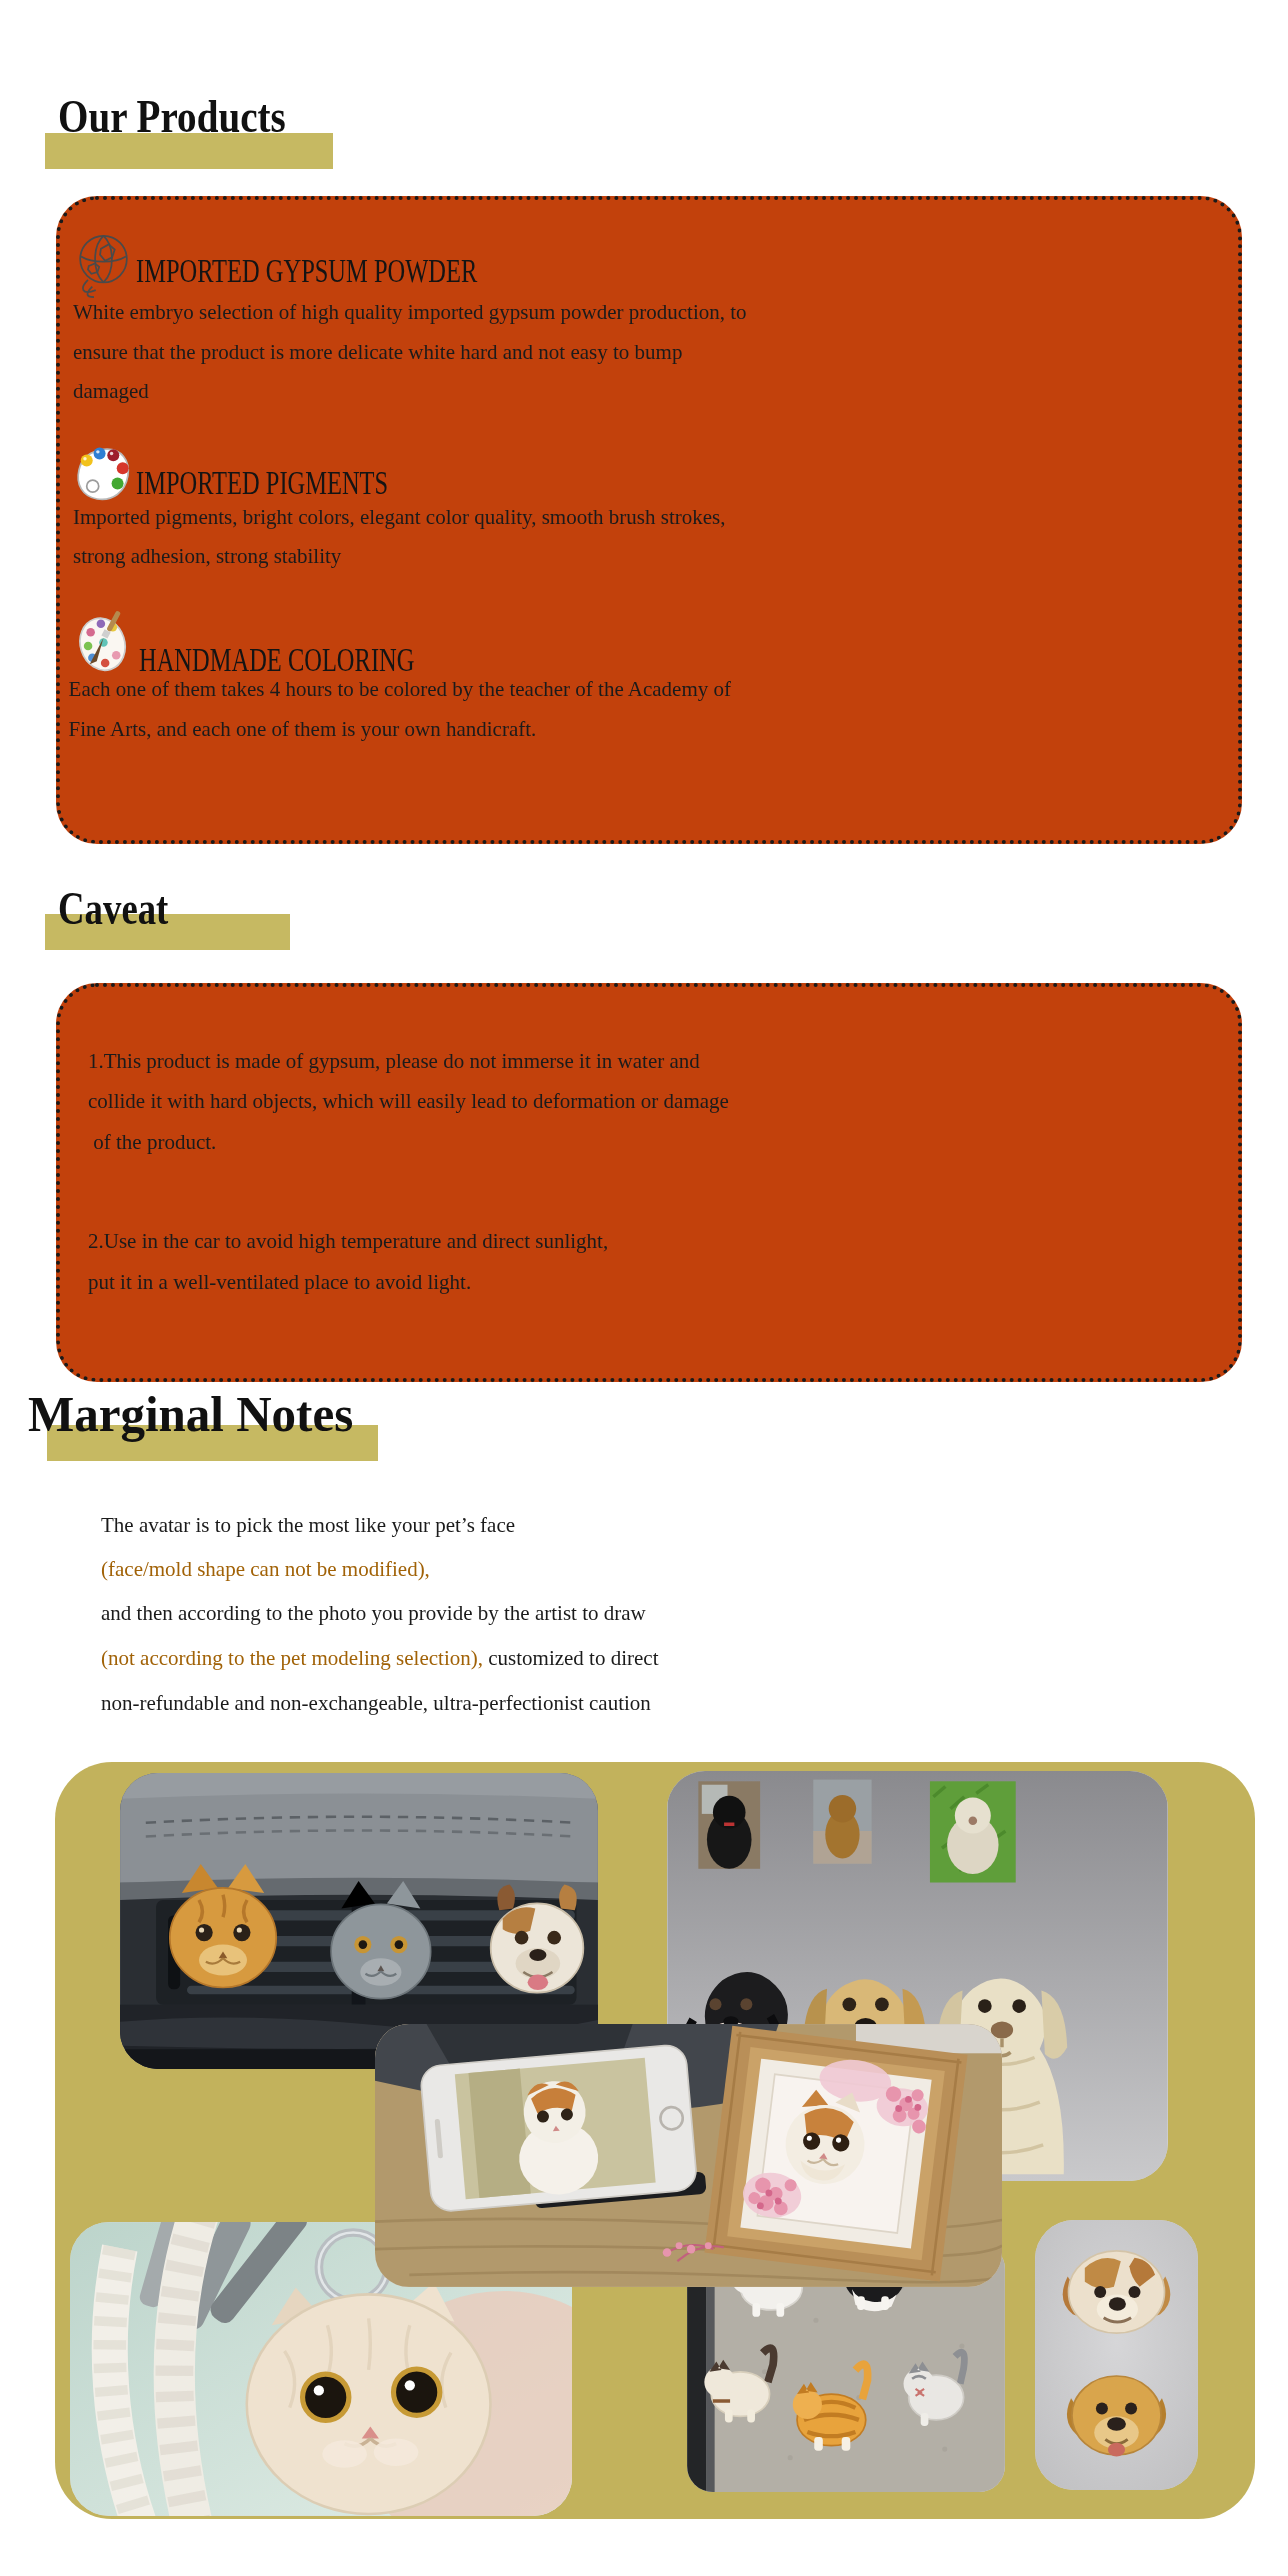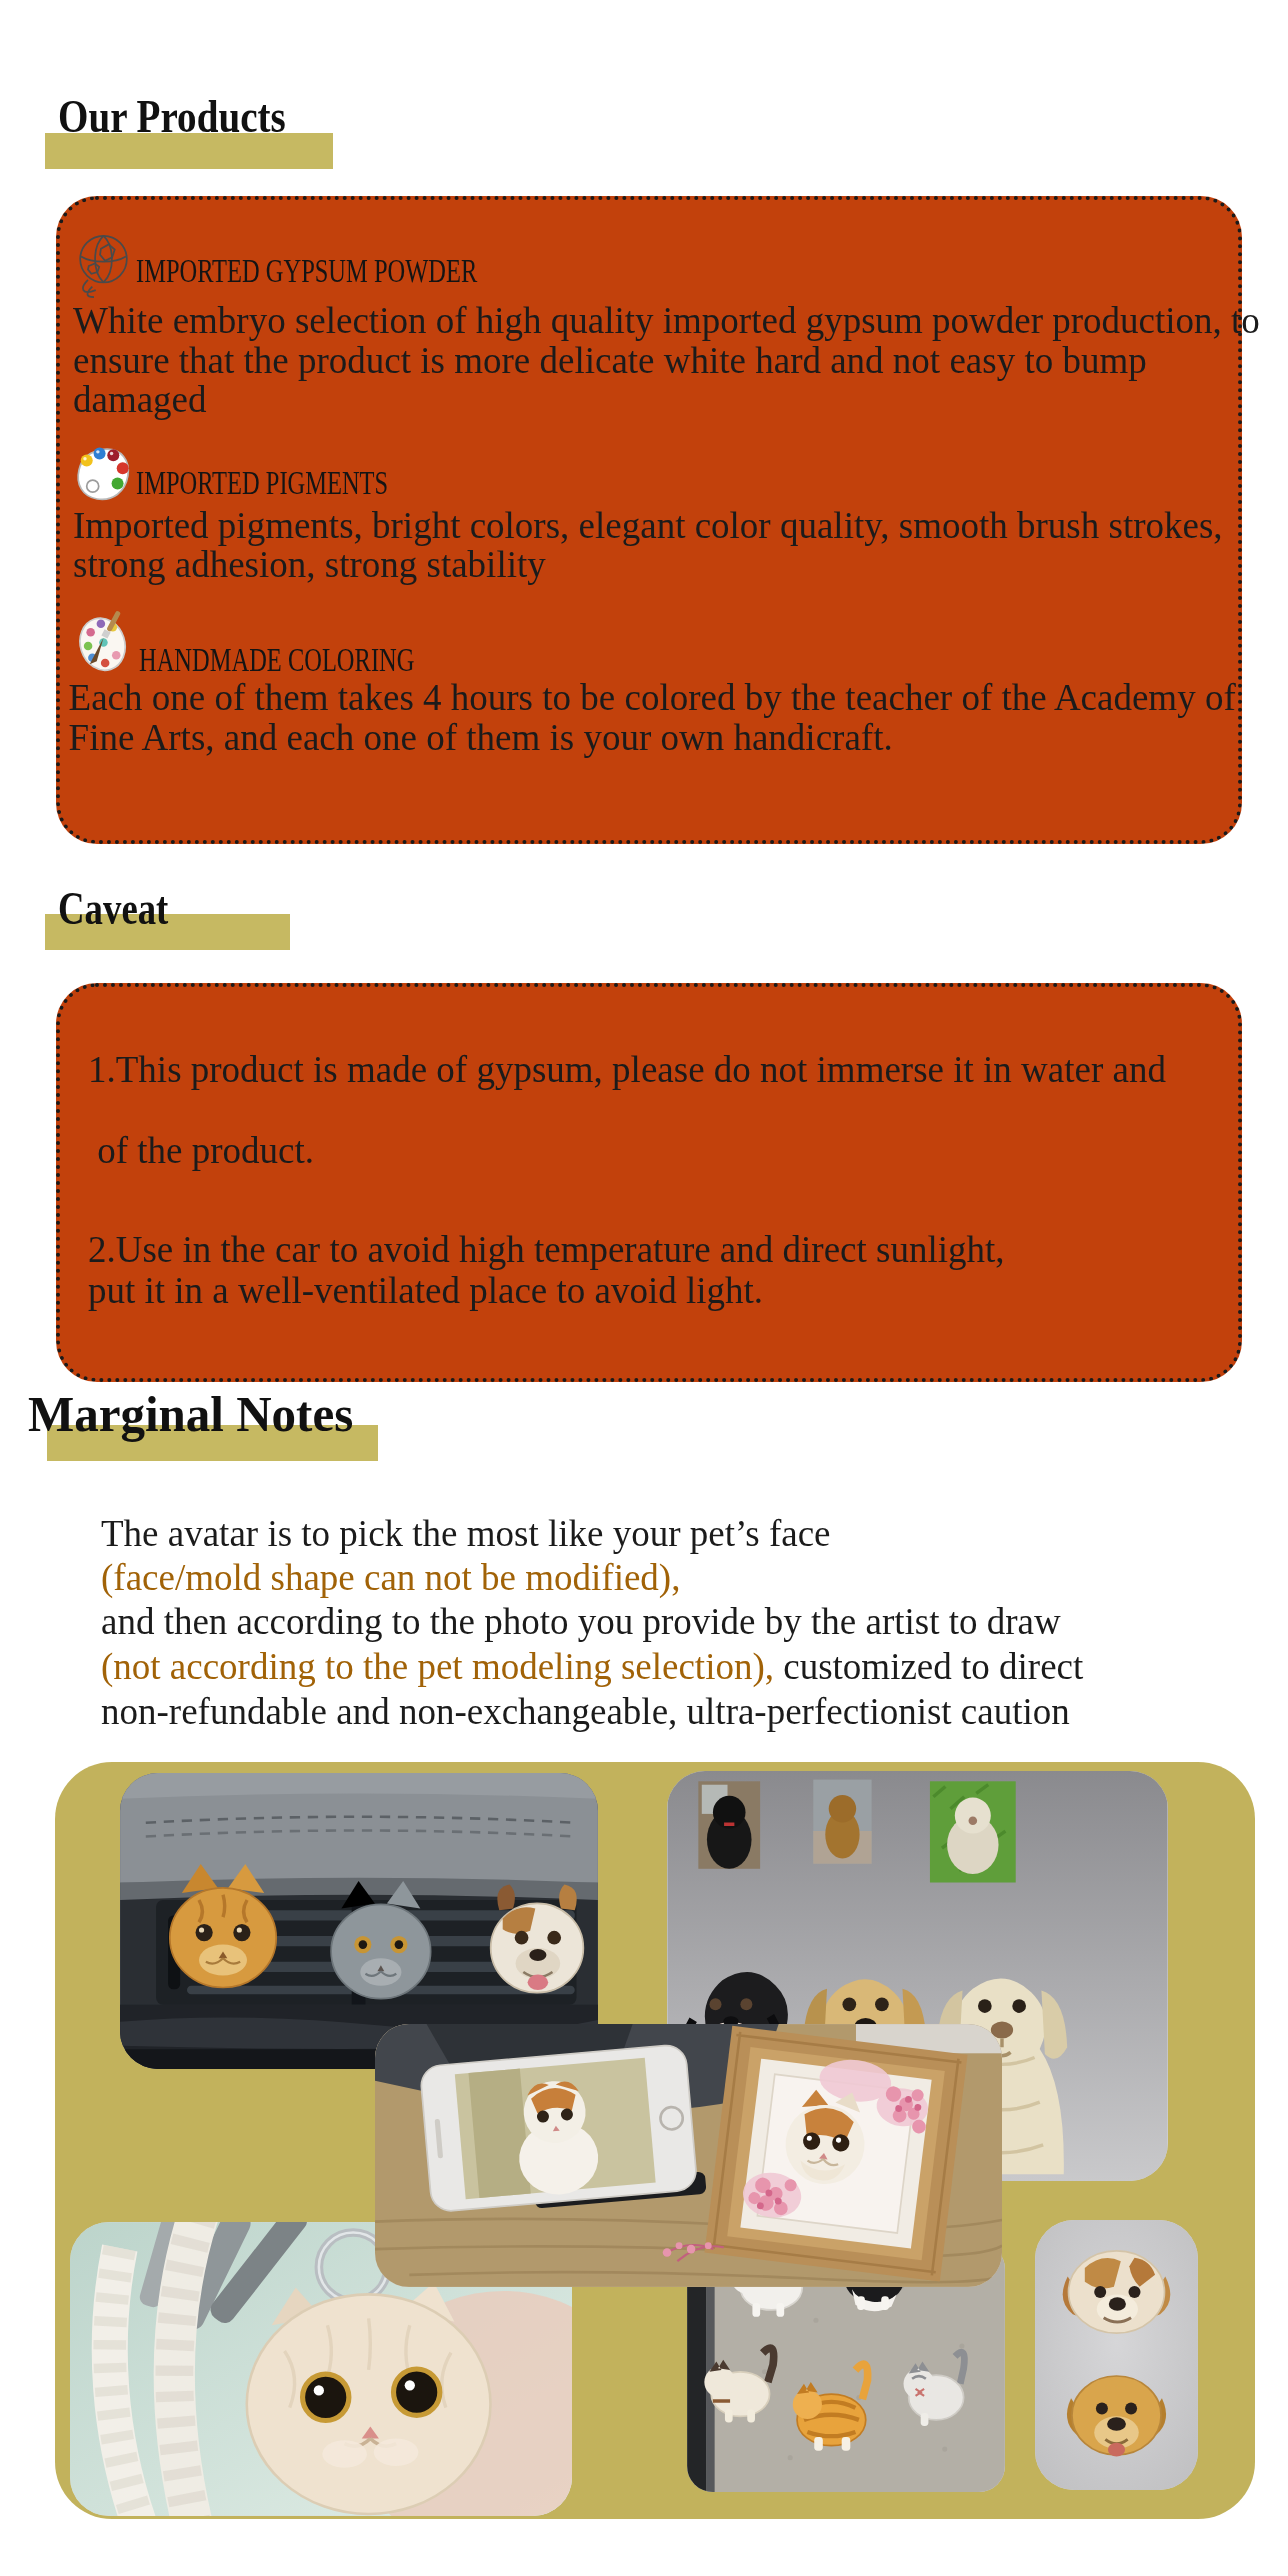--- a/index.html
+++ b/index.html
@@ -10,21 +10,21 @@
   }
   
   .h-bar{position:absolute;background:#c6b962;z-index:1;}
   .h-text{position:absolute;z-index:2;font-weight:600;line-height:1;white-space:pre;color:#111;}
   .h1{font-size:46px;transform:scaleX(.85);transform-origin:0 0;}
   .h2{font-size:46px;transform:scaleX(.8);transform-origin:0 0;}
   .h3{font-size:50px;transform:scaleX(.98);transform-origin:0 0;}
   
   .dotted-box{position:absolute;border:4.3px dotted #1a1a1a;border-radius:41px;z-index:1;background:#c2410c;}
   .title{position:absolute;font-size:34px;line-height:1;white-space:pre;transform:scaleX(.72);transform-origin:0 0;letter-spacing:0;color:#141414;}
-  .line{position:absolute;font-size:37px;line-height:1.15;white-space:pre;color:#1b1b1b;}
+  .line{position:absolute;font-size:21px;line-height:1.15;white-space:pre;color:#1b1b1b;}
   .red{color:#a16207;}
   .icon{position:absolute;}
   
   .olive-block{position:absolute;left:55px;top:1762px;width:1200px;height:757px;background:#c2b25c;border-radius:57px;z-index:1;}
   .photo{position:absolute;overflow:hidden;background:#d8d8d8;z-index:2;}
   .photo svg{display:block;}
   .z3{z-index:3;}
 </style>
 </head>
 <body>
@@ -90,20 +90,21 @@
   <div class="title" style="left:79px;top:443px;">HANDMADE COLORING</div>
   <div class="line" style="left:8.6px;top:477px;">Each one of them takes 4 hours to be colored by the teacher of the Academy of</div>
   <div class="line" style="left:8.6px;top:517px;text-align:right;">Fine Arts, and each one of them is your own handicraft.</div>
 </div>
 
 <div class="h-bar" style="left:45px;top:914px;width:245px;height:36px;"></div>
 <div class="h-text h2" style="left:58px;top:886px;">Caveat</div>
 
 <div class="dotted-box" style="left:56px;top:983px;width:1178px;height:391px;">
   <div class="line" style="left:28px;top:62px;">1.This product is made of gypsum, please do not immerse it in water and</div>
+  <div class="line" style="left:28px;top:102px;">collide it with hard objects, which will easily lead to deformation or damage</div>
   <div class="line" style="left:28px;top:143px;"> of the product.</div>
   <div class="line" style="left:28px;top:242px;">2.Use in the car to avoid high temperature and direct sunlight,</div>
   <div class="line" style="left:28px;top:283px;">put it in a well-ventilated place to avoid light.</div>
 </div>
 
 <div class="h-bar" style="left:47px;top:1425px;width:331px;height:36px;"></div>
 <div class="h-text h3" style="left:27.5px;top:1389px;">Marginal Notes</div>
 
 <div class="line" style="left:101px;top:1513px;">The avatar is to pick the most like your pet’s face</div>
 <div class="line red" style="left:101px;top:1557px;">(face/mold shape can not be modified),</div>

